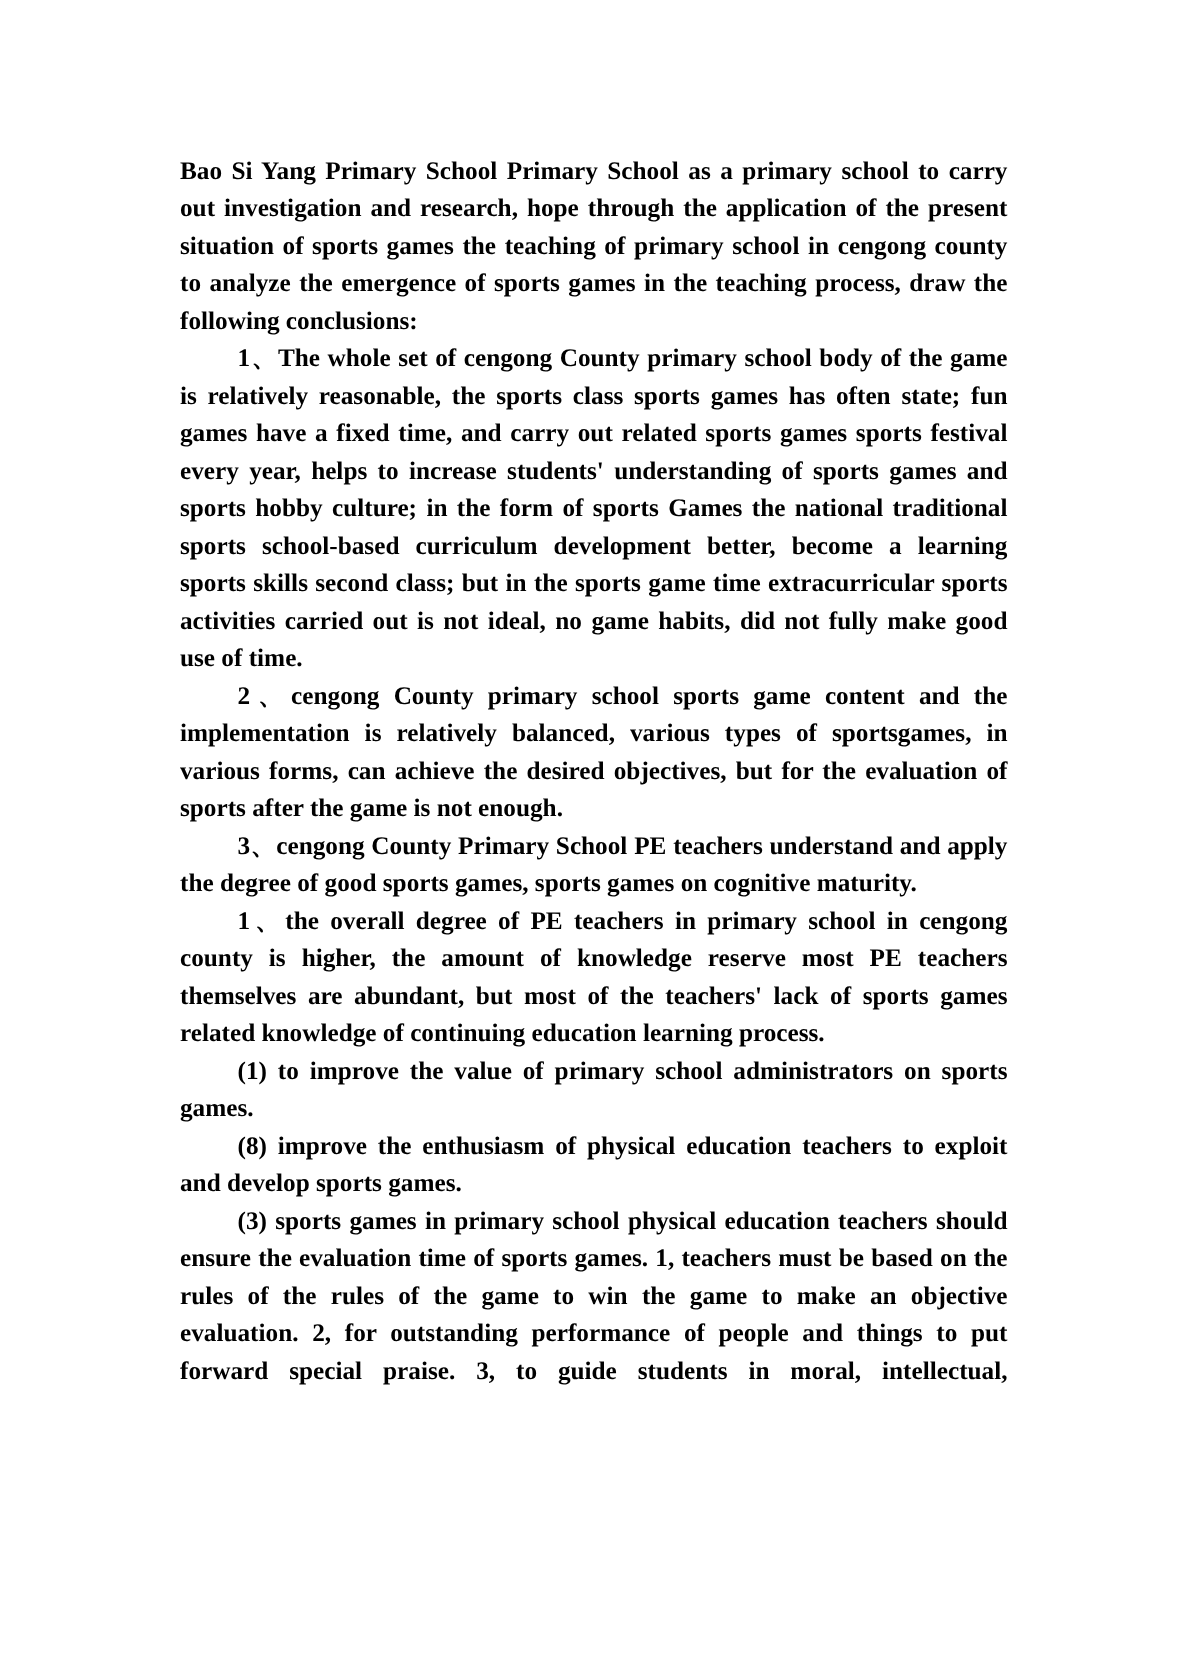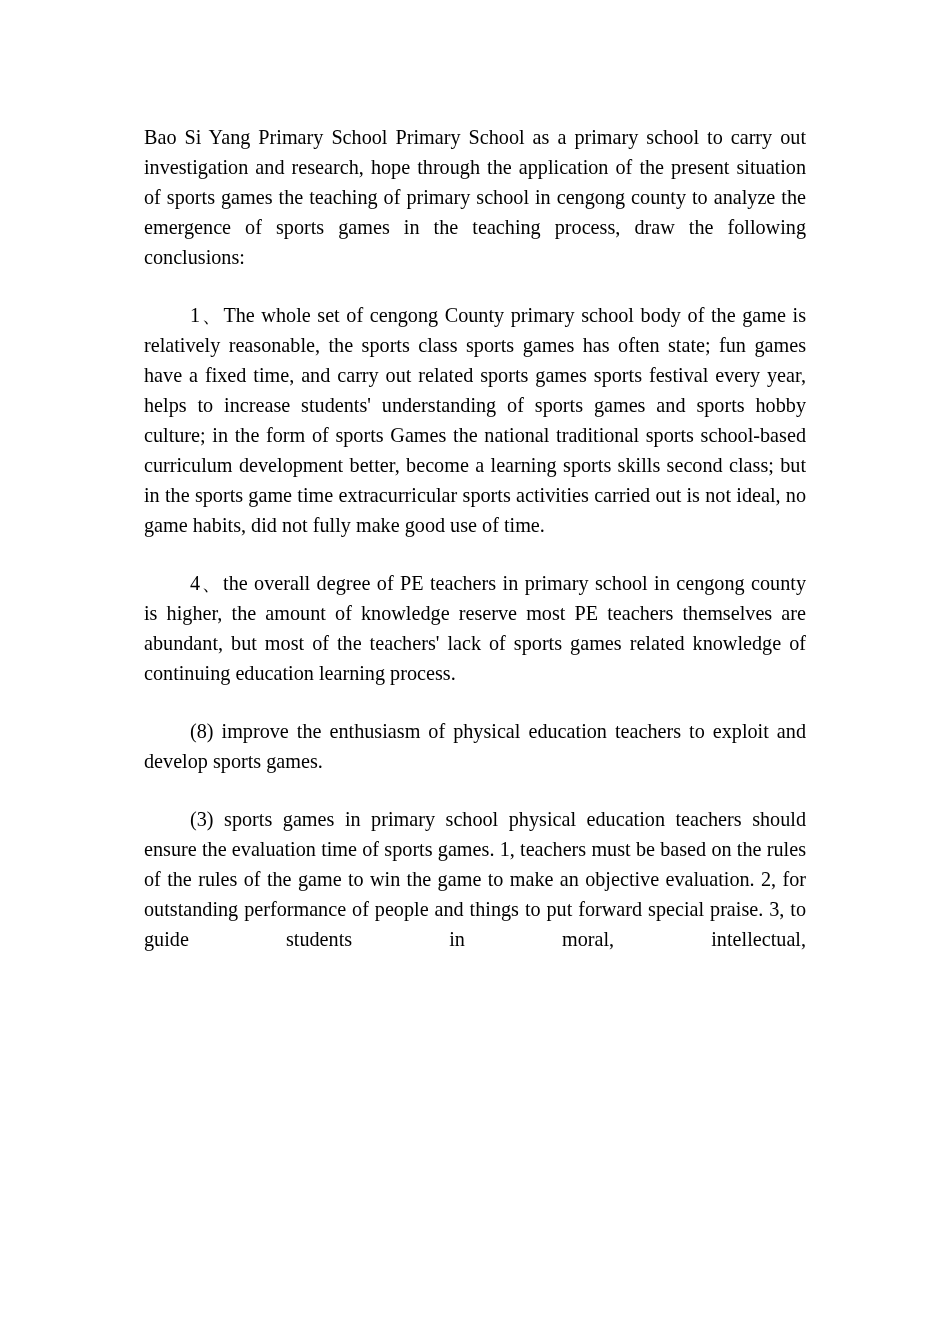--- a/index.html
+++ b/index.html
@@ -29,44 +29,47 @@
   p.para {
     margin: 0;
     padding: 0;
     font-size: 20.2px;
     line-height: 30px;
     text-align: justify;
     text-justify: inter-word;
     text-indent: 0;
     word-spacing: 0;
     hyphens: none;
+    font-weight: bold;
   }
   
   p.para.justify-last {
     text-align-last: justify;
   }
   p.para.indent {
     text-indent: 46px;
-    margin-top: 28px;
   }
 </style>
 </head>
 <body>
 
 <div class="page">
   <div class="text-block">
 
     <p class="para">Bao Si Yang Primary School Primary School as a primary school to carry out investigation and research, hope through the application of the present situation of sports games the teaching of primary school in cengong county to analyze the emergence of sports games in the teaching process, draw the following conclusions:</p>
 
     <p class="para indent">1、The whole set of cengong County primary school body of the game is relatively reasonable, the sports class sports games has often state; fun games have a fixed time, and carry out related sports games sports festival every year, helps to increase students' understanding of sports games and sports hobby culture; in the form of sports Games the national traditional sports school-based curriculum development better, become a learning sports skills second class; but in the sports game time extracurricular sports activities carried out is not ideal, no game habits, did not fully make good use of time.</p>
 
+    <p class="para indent">2、cengong County primary school sports game content and the implementation is relatively balanced, various types of sportsgames, in various forms, can achieve the desired objectives, but for the evaluation of sports after the game is not enough.</p>
+
+    <p class="para indent">3、cengong County Primary School PE teachers understand and apply the degree of good sports games, sports games on cognitive maturity.</p>
+
+    <p class="para indent">1、the overall degree of PE teachers in primary school in cengong county is higher, the amount of knowledge reserve most PE teachers themselves are abundant, but most of the teachers' lack of sports games related knowledge of continuing education learning process.</p>
 
 
-    <p class="para indent">4、the overall degree of PE teachers in primary school in cengong county is higher, the amount of knowledge reserve most PE teachers themselves are abundant, but most of the teachers' lack of sports games related knowledge of continuing education learning process.</p>
-
-
+    <p class="para indent">(1) to improve the value of primary school administrators on sports games.</p>
 
     <p class="para indent">(8) improve the enthusiasm of physical education teachers to exploit and develop sports games.</p>
 
     <p class="para indent justify-last">(3) sports games in primary school physical education teachers should ensure the evaluation time of sports games. 1, teachers must be based on the rules of the rules of the game to win the game to make an objective evaluation. 2, for outstanding performance of people and things to put forward special praise. 3, to guide students in moral, intellectual,</p>
 
   </div>
 </div>
 
 </body></html>

